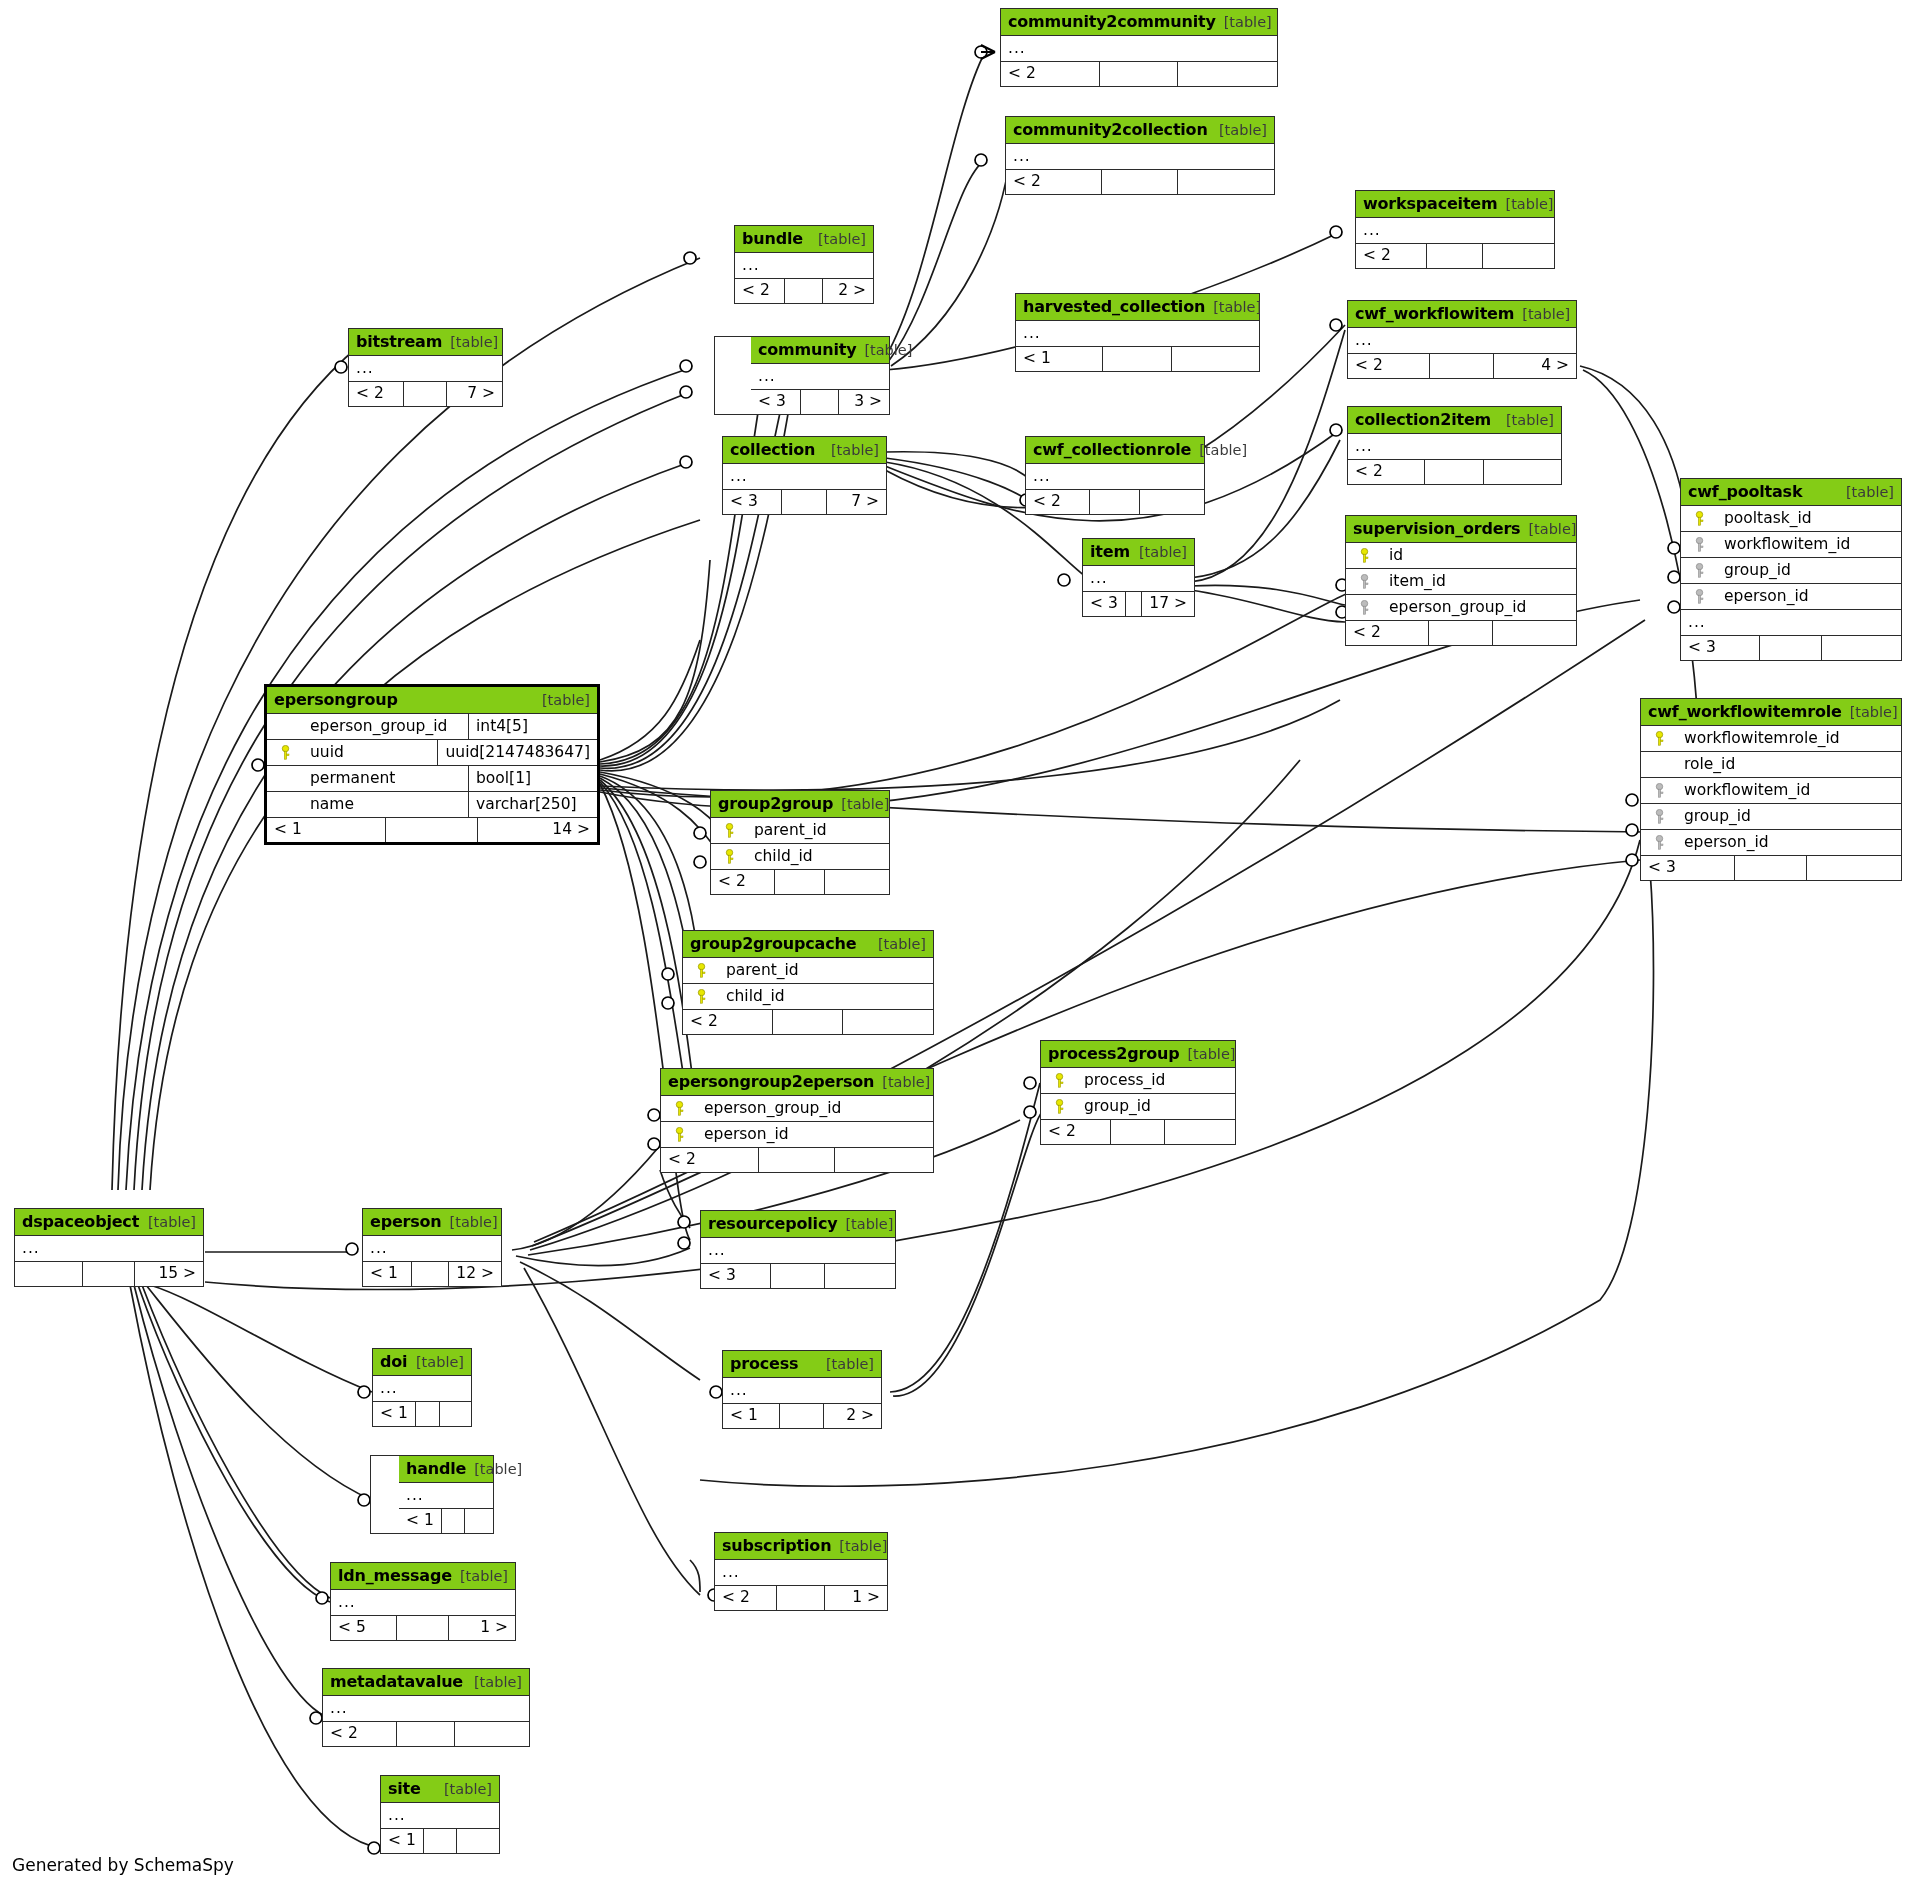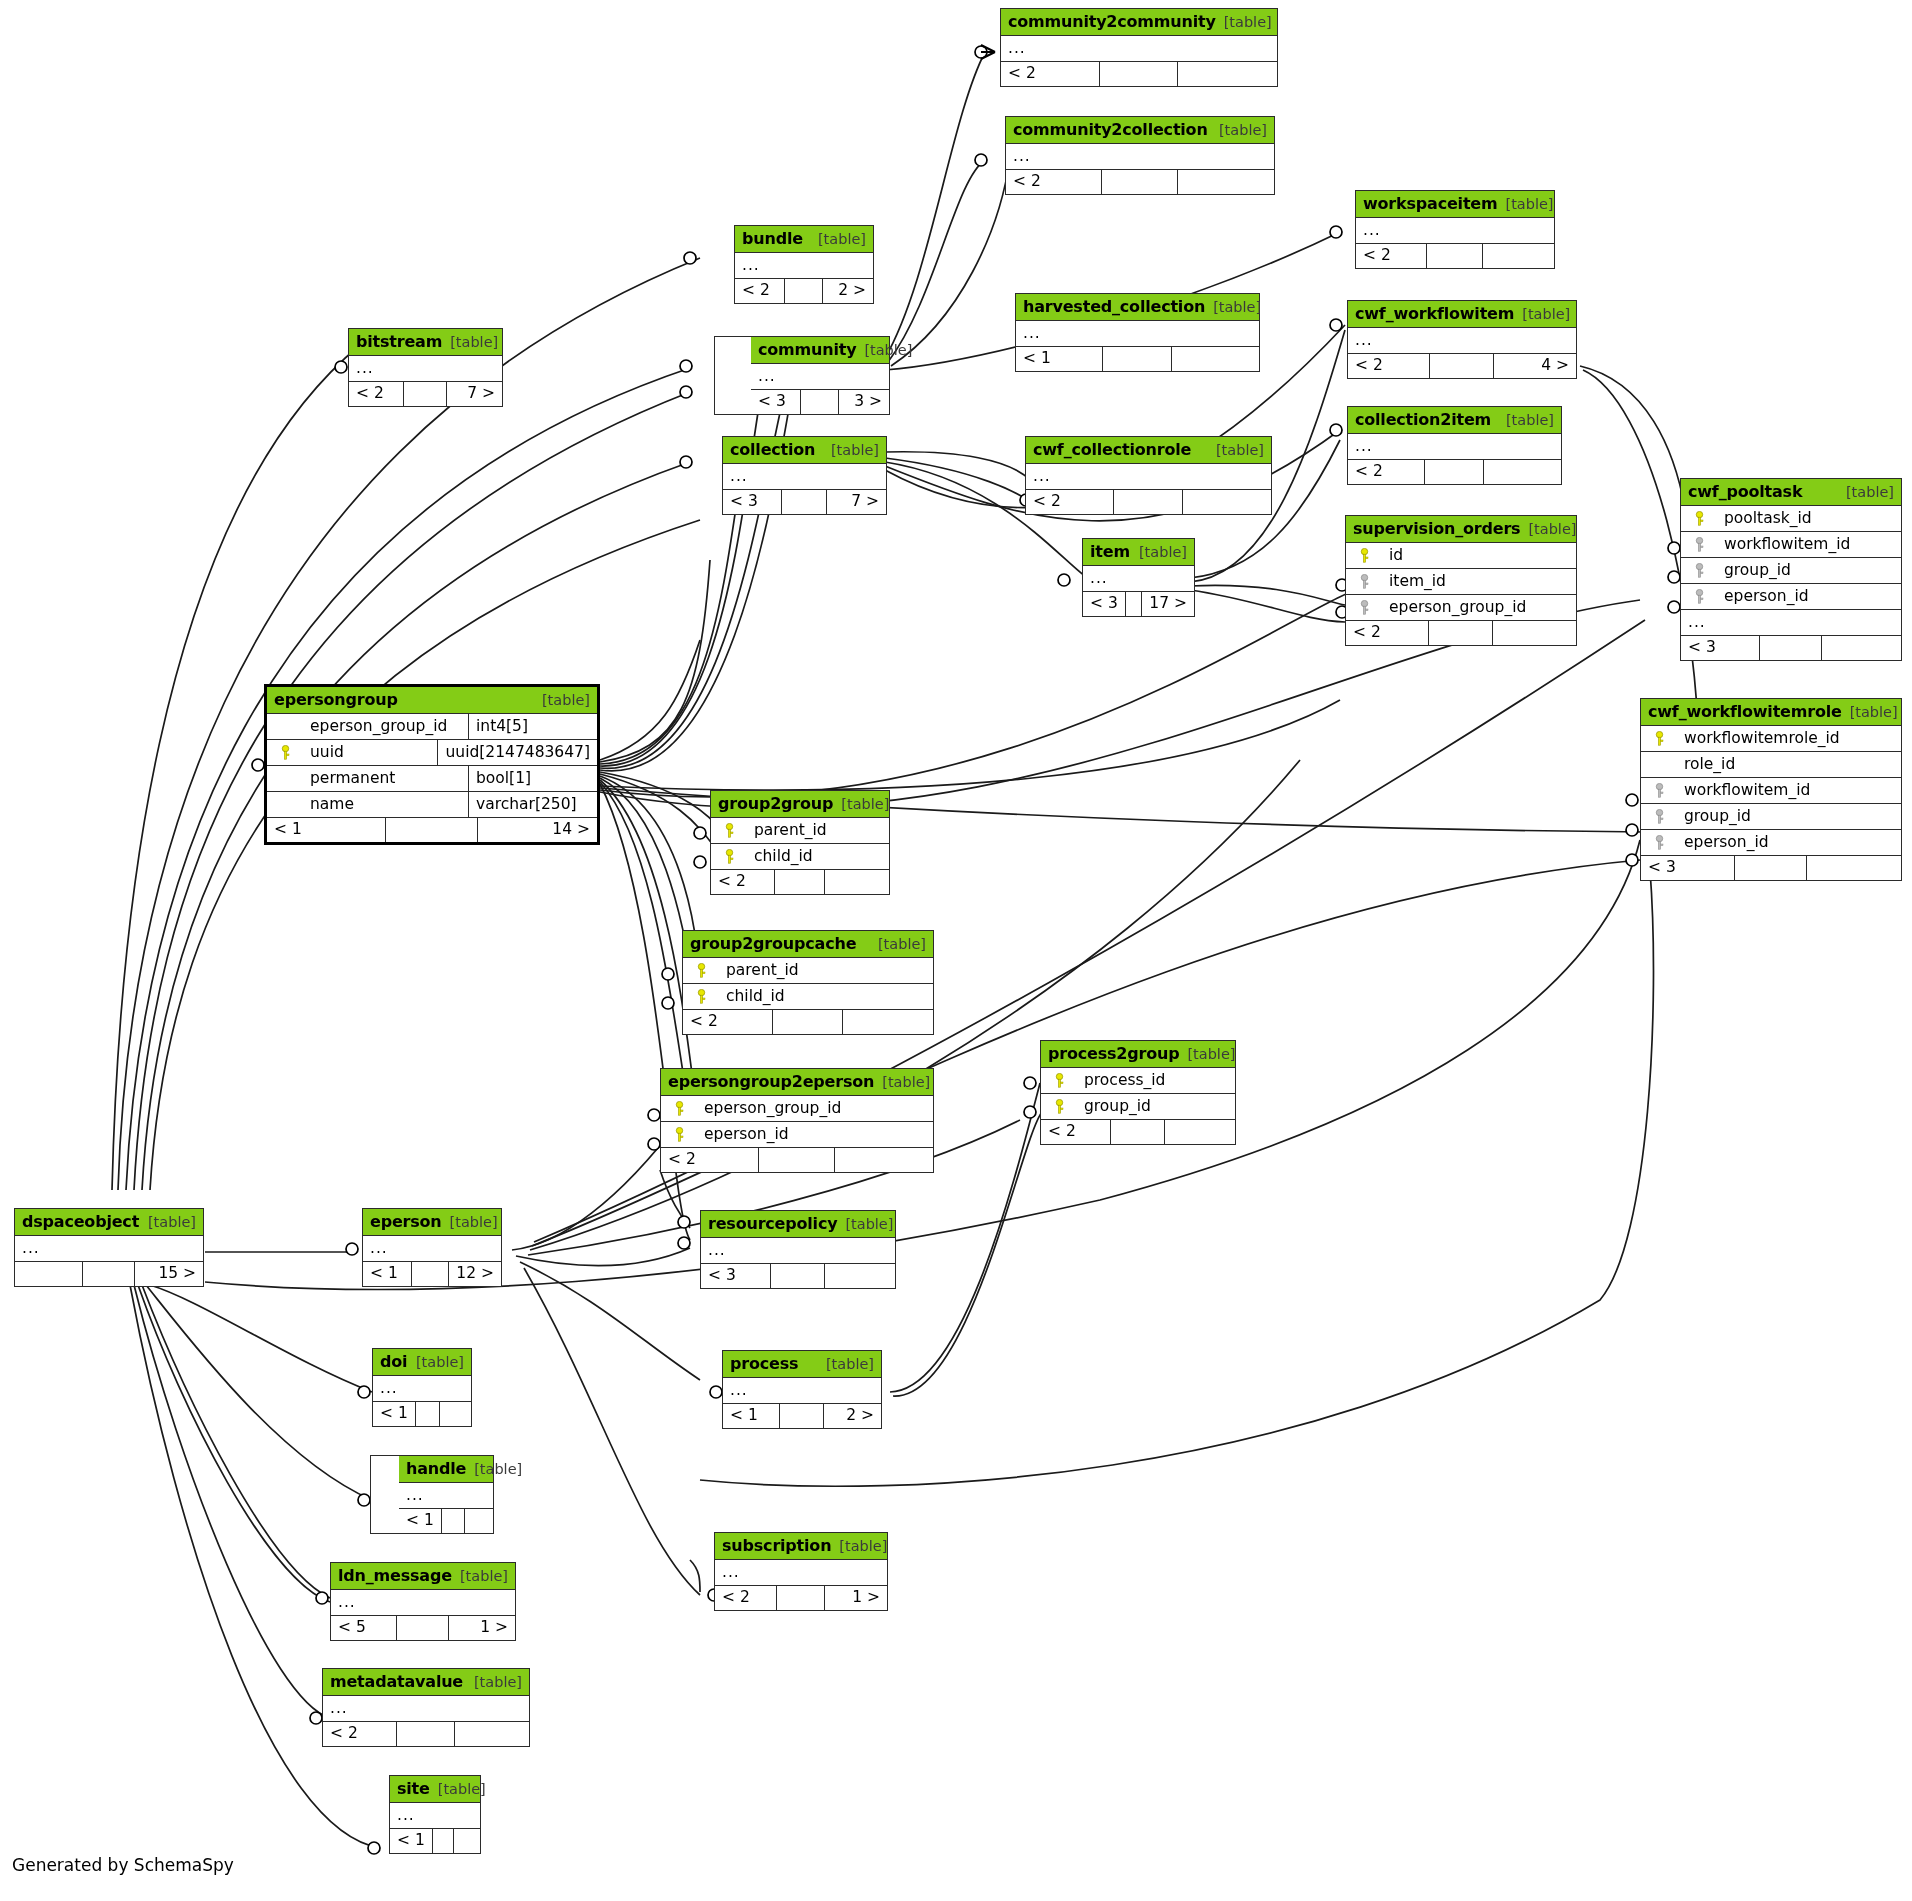--- a/index.html
+++ b/index.html
@@ -378,21 +378,21 @@
     <span class="ttag">[table]</span>
   </div>
   <div class="row ellipsis">...</div>
   <div class="foot">
     <div class="fl">&lt; 3</div>
     <div class="fm"></div>
     <div class="fr">7 &gt;</div>
   </div>
 </div>
 
-<div class="tbl" style="left:1025px;top:436px;width:247px;">
+<div class="tbl" style="left:1025px;top:436px;width:180px;">
   <div class="hdr">
     <span class="tname">cwf_collectionrole</span>
     <span class="ttag">[table]</span>
   </div>
   <div class="row ellipsis">...</div>
   <div class="foot">
     <div class="fl">&lt; 2</div>
     <div class="fm"></div>
     <div class="fr"></div>
   </div>
@@ -846,21 +846,21 @@
     <span class="ttag">[table]</span>
   </div>
   <div class="row ellipsis">...</div>
   <div class="foot">
     <div class="fl">&lt; 2</div>
     <div class="fm"></div>
     <div class="fr"></div>
   </div>
 </div>
 
-<div class="tbl" style="left:389px;top:1775px;width:92px;">
+<div class="tbl" style="left:380px;top:1775px;width:120px;">
   <div class="hdr">
     <span class="tname">site</span>
     <span class="ttag">[table]</span>
   </div>
   <div class="row ellipsis">...</div>
   <div class="foot">
     <div class="fl">&lt; 1</div>
     <div class="fm"></div>
     <div class="fr"></div>
   </div>

